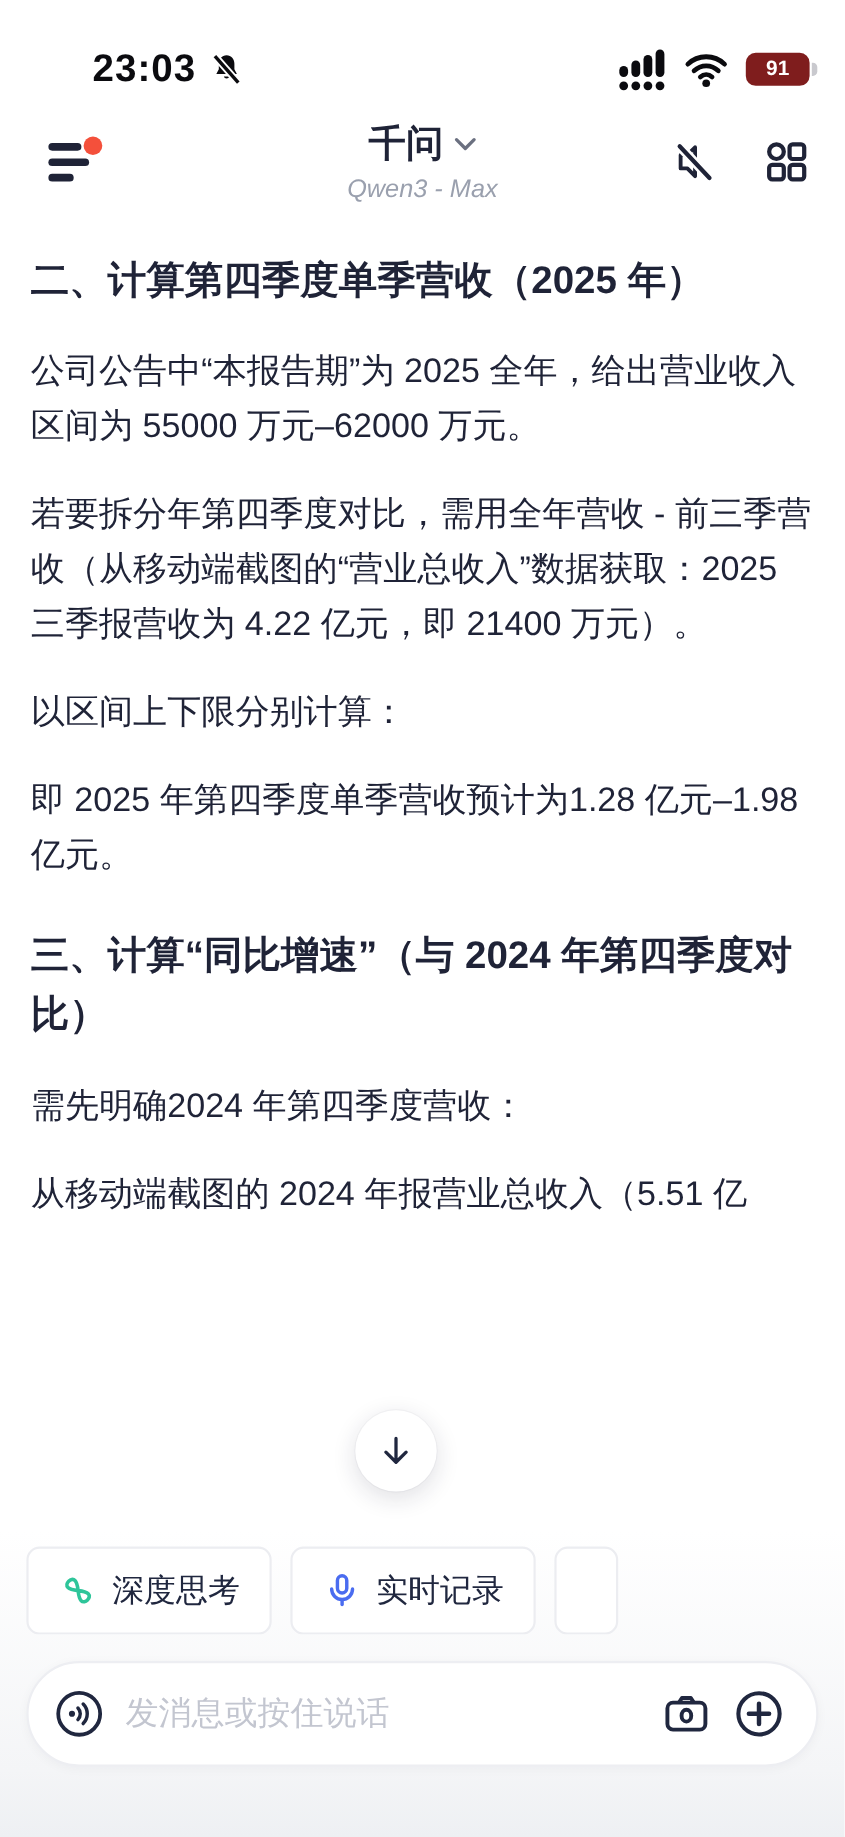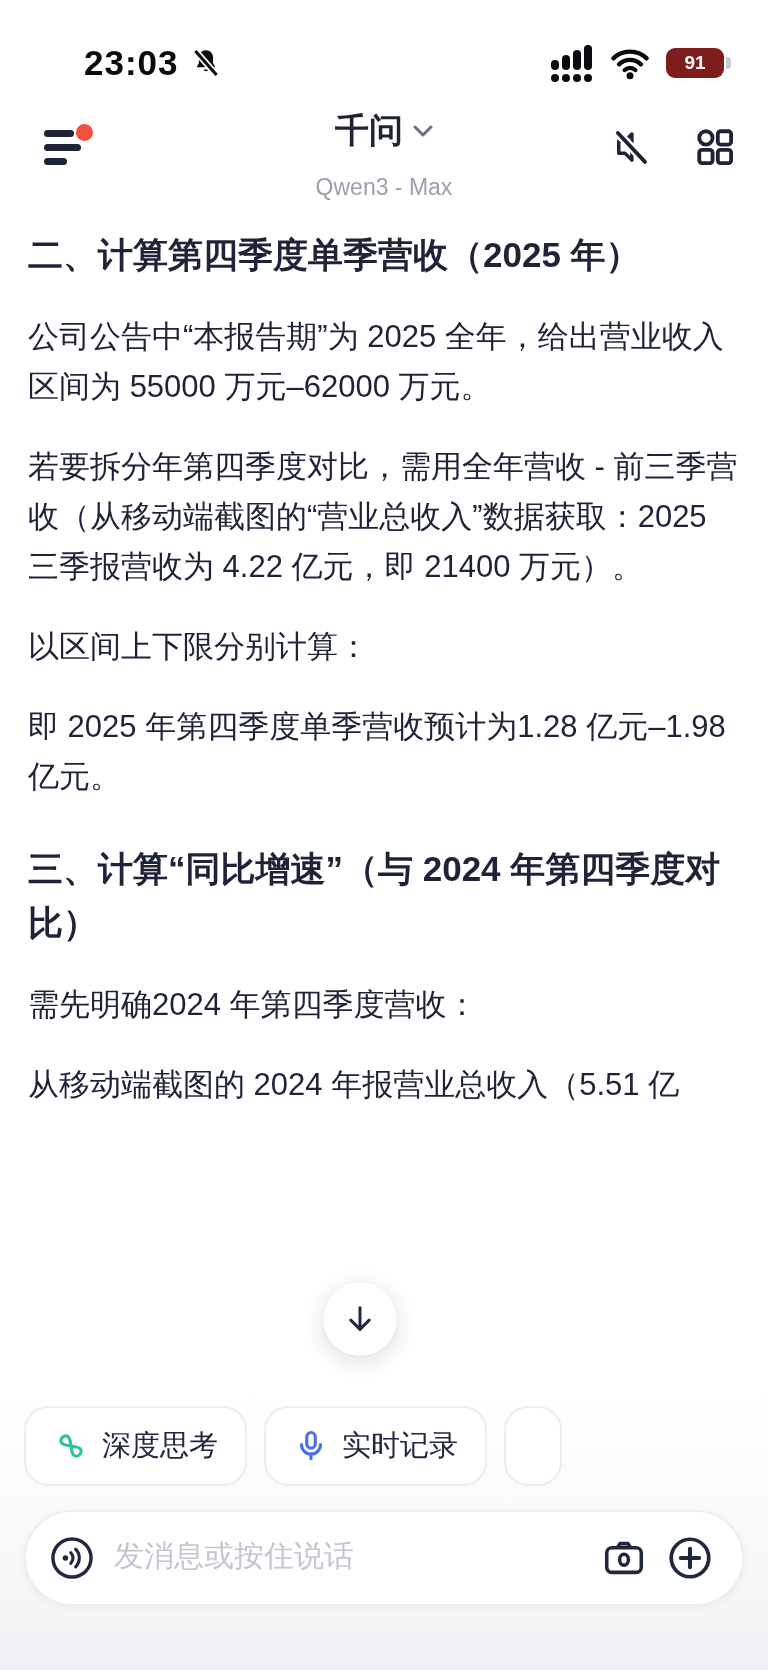--- a/index.html
+++ b/index.html
@@ -6,21 +6,21 @@
   html,body { width:768px; height:1670px; }
   body {
     font-family:"Liberation Sans","DejaVu Sans",sans-serif;
     background:#ffffff; color:#1f2337; overflow:hidden; position:relative;
   }
   .screen { width:768px; height:1670px; position:relative; overflow:hidden; background:#fff; }
 
   
   .status-bar {
     height:100px; display:flex; align-items:center; justify-content:space-between;
-    padding:26px 44px 0 84px;
+    padding:26px 32px 0 84px;
   }
   .sb-left { display:flex; align-items:center; gap:10px; }
   .sb-time { font-size:35px; font-weight:700; letter-spacing:1px; color:#0b0b0f; }
   .sb-right { display:flex; align-items:center; gap:16px; }
   .battery {
     position:relative; width:58px; height:30px; background:#7f1d1d; border-radius:9px;
     color:#fff; font-size:19px; font-weight:700; display:flex; align-items:center; justify-content:center;
   }
   .battery::after {
     content:""; position:absolute; right:-7px; top:9px; width:5px; height:12px;
@@ -32,21 +32,21 @@
     height:100px; display:flex; align-items:center; justify-content:space-between;
     padding:0 32px 6px 44px; position:relative;
   }
   .menu-btn { position:relative; width:52px; height:46px; padding-top:6px; cursor:pointer; }
   .menu-btn .bar { height:7px; border-radius:4px; background:#1f2337; margin-bottom:7px; }
   .bar1 { width:30px; } .bar2 { width:37px; } .bar3 { width:23px; }
   .menu-dot { position:absolute; left:32px; top:0px; width:17px; height:17px; border-radius:50%; background:#f4503b; }
   .title-wrap { position:absolute; left:0; right:0; top:8px; text-align:center; pointer-events:none; }
   .title-row { display:inline-flex; align-items:center; gap:10px; pointer-events:auto; cursor:pointer; }
   .app-title { font-size:34px; font-weight:700; color:#1f2337; }
-  .app-subtitle { font-size:23px; color:#9aa0ae; margin-top:20px; }
+  .app-subtitle { font-size:23px; color:#9aa0ae; margin-top:4px;font-style:italic; }
   .header-actions { display:flex; align-items:center; gap:42px; }
   .hicon { width:42px; height:42px; display:flex; align-items:center; justify-content:center; cursor:pointer; }
 
   
   .content {
     padding:26px 28px 0 28px; color:#1f2337; overflow:hidden; height:1295px;
   }
   .content h2 { font-size:35px; line-height:54px; font-weight:700; margin:40px 0 30px 0; }
   .content h2:first-child { margin-top:2px; }
   .content p { font-size:31px; line-height:50px; margin:30px 0; font-weight:400; }
@@ -70,33 +70,33 @@
   .bottom {
     position:absolute; left:0; right:0; bottom:0; height:278px;
     background:linear-gradient(180deg,#ffffff 0%,#f4f5f7 78%,#eef0f3 100%);
     z-index:4;
   }
   .chips-row {
     display:flex; gap:17px; padding:14px 0 0 24px; white-space:nowrap; overflow:hidden;
   }
   .chip {
     flex:0 0 auto; height:80px; display:inline-flex; align-items:center; gap:13px;
-    padding:0 27px; background:#fff; border:2px solid #ecedf1; border-radius:24px;
+    padding:0 27px; background:#fff; border:2px solid #ecedf1; border-radius:12px;
     font-size:29px; color:#20273f; cursor:pointer;
   }
   .chip .cicon { display:flex; align-items:center; justify-content:center; width:36px; height:36px; }
 
   .input-bar {
     margin:24px 24px 0 24px; height:96px; background:#fff; border:2px solid #edeef2;
     border-radius:48px; display:flex; align-items:center; padding:0 28px 0 22px; gap:18px;
     box-shadow:0 2px 10px rgba(30,35,60,.04);
   }
   .msg-input {
     flex:1; border:none; outline:none; font-size:30px; color:#1f2337; background:transparent;
-    font-family:Liberation Mono, monospace;
+    font-family:Liberation Sans, sans-serif;
   }
   .msg-input::placeholder { color:#c3c6d0; }
   .ibtn { display:flex; align-items:center; justify-content:center; width:48px; height:48px; cursor:pointer; }
 
   .footer-note { text-align:center; font-size:23px; color:#b7bbc6; margin-top:16px; }
 </style>
 </head>
 <body>
 
 <div class="screen">

